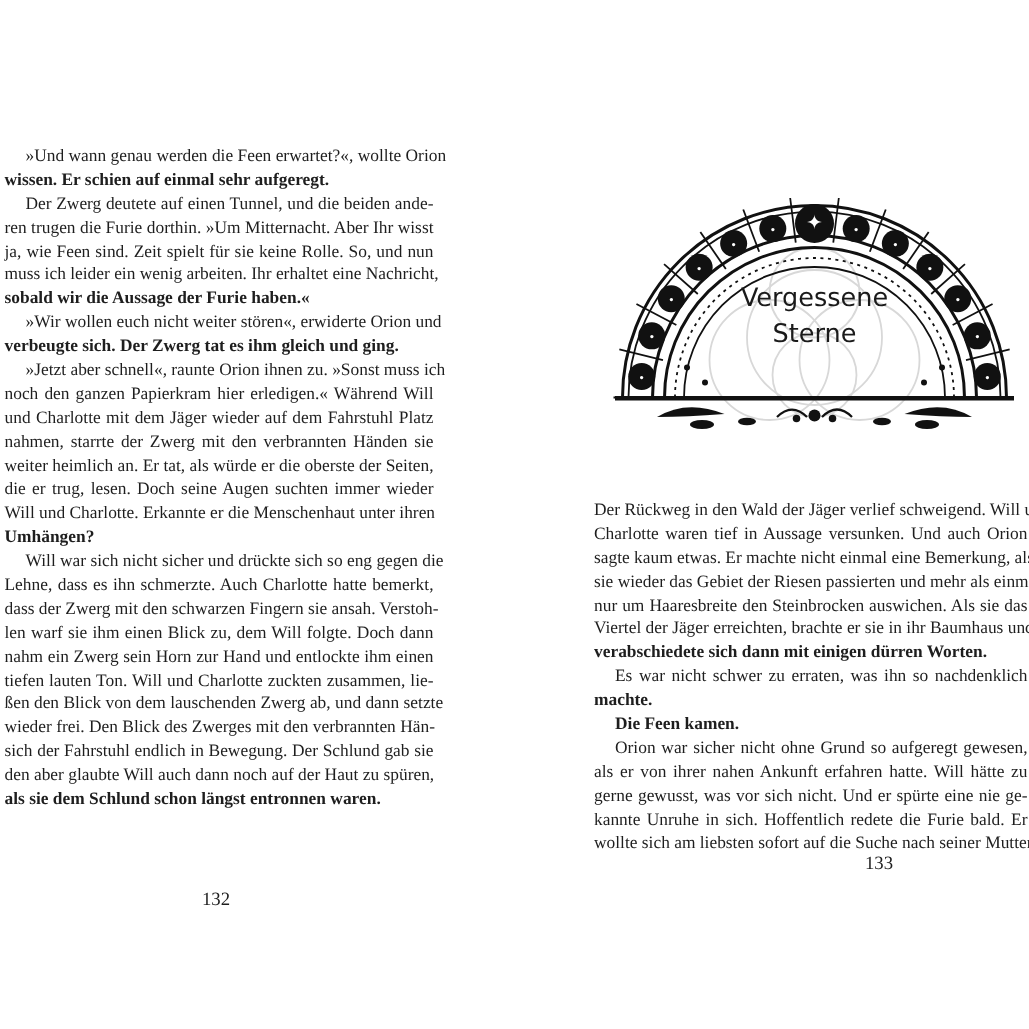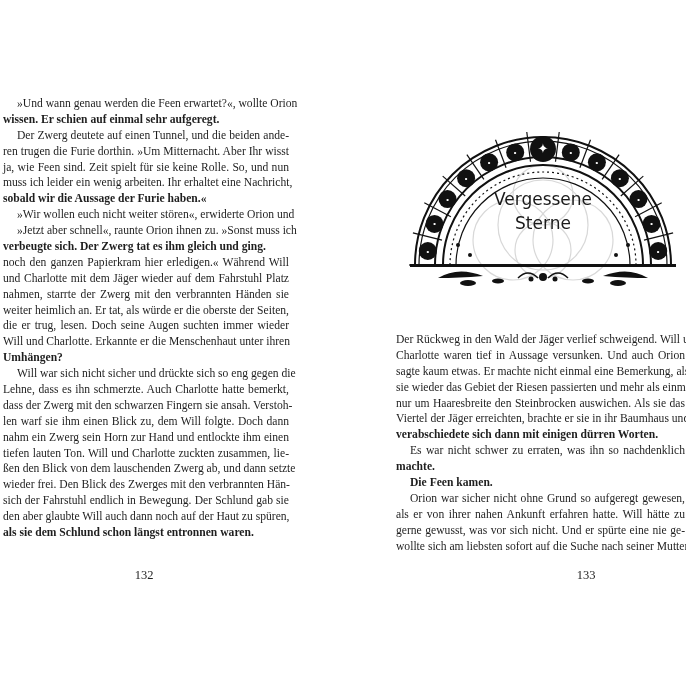--- a/index.html
+++ b/index.html
@@ -8,41 +8,41 @@
   .page { position:absolute; top:0; height:686px; }
   .page-left { left:0; width:343px; }
   .page-right { left:343px; width:343px; }
   .col { position:absolute; font-size:11.6px; line-height:15.9px; }
   .col-left { left:3px; top:96px; width:286px; }
   .col-right { left:53px; top:332px; width:289px; }
   .line { display:block; white-space:nowrap; text-align:justify; text-align-last:justify; height:15.9px; overflow:visible; }
   .line.last { text-align-last:left;font-weight:bold; }
   .indent { padding-left:14px; }
   .pagenum { position:absolute; top:568px; font-size:12.5px; width:60px; text-align:center; }
-  .pagenum-left { left:114px; }
+  .pagenum-left { left:114px;margin-top:24px; }
   .pagenum-right { left:213px; }
   .emblem { position:absolute; left:55px; top:100px; width:290px; height:190px; }
   .emblem-title { position:absolute; left:0; width:290px; text-align:center;
                   font-family:"DejaVu Sans", "Liberation Sans", sans-serif; font-size:17px; color:#1a1a1a; line-height:22px; }
 </style>
 </head>
 <body>
 
 <div class="page page-left">
   <div class="col col-left" id="left-col">
       <span class="line indent">»Und wann genau werden die Feen erwartet?«, wollte Orion</span>
       <span class="line last">wissen. Er schien auf einmal sehr aufgeregt.</span>
       <span class="line indent">Der Zwerg deutete auf einen Tunnel, und die beiden ande-</span>
       <span class="line">ren trugen die Furie dorthin. »Um Mitternacht. Aber Ihr wisst</span>
       <span class="line">ja, wie Feen sind. Zeit spielt für sie keine Rolle. So, und nun</span>
       <span class="line">muss ich leider ein wenig arbeiten. Ihr erhaltet eine Nachricht,</span>
       <span class="line last">sobald wir die Aussage der Furie haben.«</span>
       <span class="line indent">»Wir wollen euch nicht weiter stören«, erwiderte Orion und</span>
+      <span class="line last">verbeugte sich. Der Zwerg tat es ihm gleich und ging.</span>
       <span class="line indent">»Jetzt aber schnell«, raunte Orion ihnen zu. »Sonst muss ich</span>
-      <span class="line last">verbeugte sich. Der Zwerg tat es ihm gleich und ging.</span>
       <span class="line">noch den ganzen Papierkram hier erledigen.« Während Will</span>
       <span class="line">und Charlotte mit dem Jäger wieder auf dem Fahrstuhl Platz</span>
       <span class="line">nahmen, starrte der Zwerg mit den verbrannten Händen sie</span>
       <span class="line">weiter heimlich an. Er tat, als würde er die oberste der Seiten,</span>
       <span class="line">die er trug, lesen. Doch seine Augen suchten immer wieder</span>
       <span class="line">Will und Charlotte. Erkannte er die Menschenhaut unter ihren</span>
       <span class="line last">Umhängen?</span>
       <span class="line indent">Will war sich nicht sicher und drückte sich so eng gegen die</span>
       <span class="line">Lehne, dass es ihn schmerzte. Auch Charlotte hatte bemerkt,</span>
       <span class="line">dass der Zwerg mit den schwarzen Fingern sie ansah. Verstoh-</span>
@@ -154,16 +154,17 @@
       <span class="line">sie wieder das Gebiet der Riesen passierten und mehr als einmal</span>
       <span class="line">nur um Haaresbreite den Steinbrocken auswichen. Als sie das</span>
       <span class="line">Viertel der Jäger erreichten, brachte er sie in ihr Baumhaus und</span>
       <span class="line last">verabschiedete sich dann mit einigen dürren Worten.</span>
       <span class="line indent">Es war nicht schwer zu erraten, was ihn so nachdenklich</span>
       <span class="line last">machte.</span>
       <span class="line indent last">Die Feen kamen.</span>
       <span class="line indent">Orion war sicher nicht ohne Grund so aufgeregt gewesen,</span>
       <span class="line">als er von ihrer nahen Ankunft erfahren hatte. Will hätte zu</span>
       <span class="line">gerne gewusst, was vor sich nicht. Und er spürte eine nie ge-</span>
+      <span class="line">kannte Unruhe in sich. Hoffentlich redete die Furie bald. Er</span>
       <span class="line">wollte sich am liebsten sofort auf die Suche nach seiner Mutter</span>
     </div>
   <div class="pagenum pagenum-right">133</div>
 </div>
 
 </body></html>

